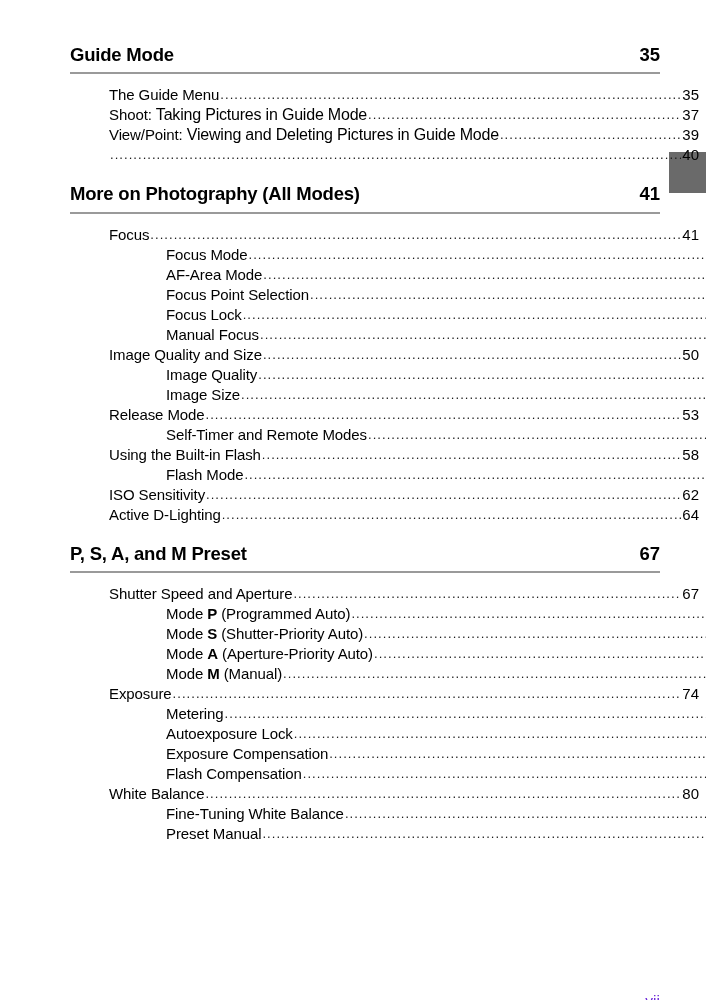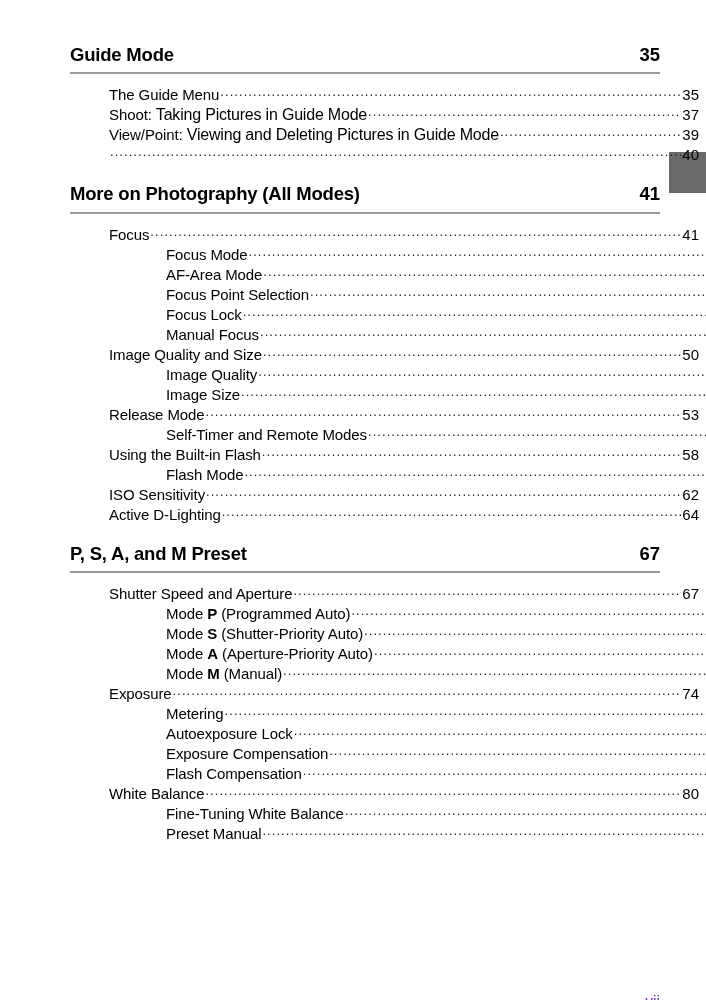--- a/index.html
+++ b/index.html
@@ -69,21 +69,21 @@
     margin-top: 7px;
   }
 
   .entries {
     padding-top: 11px;
   }
 
   
   .entry {
     display: flex;
-    align-items: flex-start;
+    align-items: center;
     width: 100%;
     line-height: 20px;
     white-space: nowrap;
   }
   .entry.lvl1 { padding-left: 39px; }
   .entry.lvl2 { padding-left: 96px; }
 
   .entry-label {
     font-size: 15px;
     letter-spacing: -0.1px;

